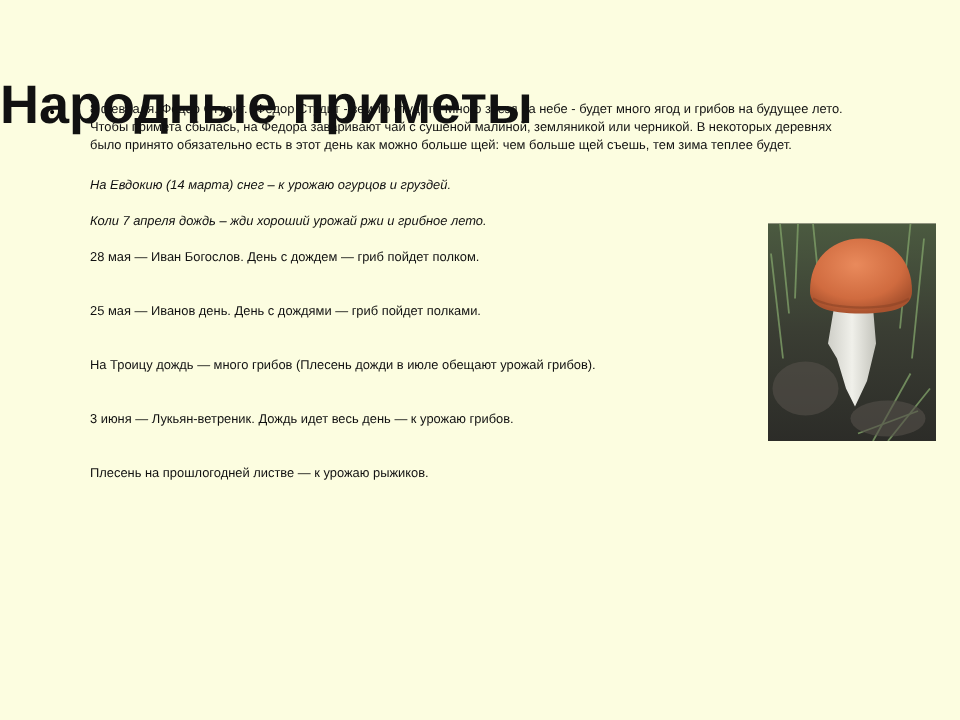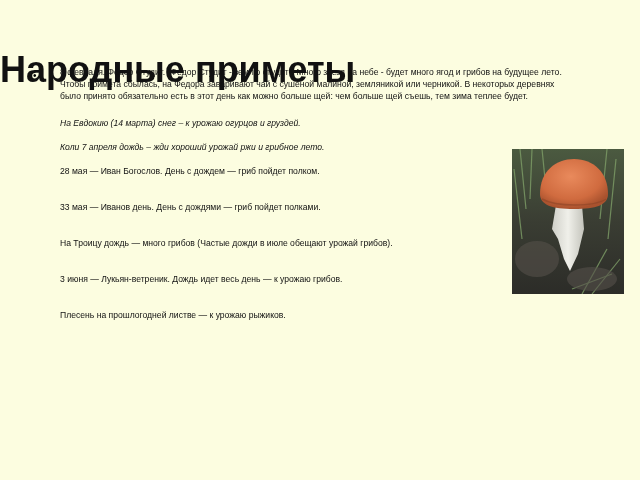--- a/index.html
+++ b/index.html
@@ -66,22 +66,22 @@
 <div>
   <h1 class="slide-title">Народные приметы</h1>
 
   <span class="bullet">•</span>
 
   <div class="content">
     <p class="p-intro" style="width:505px">8 февраля. Федор Студит. "Федор Студит - землю студит". Много звезд на небе - будет много ягод и грибов на будущее лето. Чтобы примета сбылась, на Федора заваривают чай с сушеной малиной, земляникой или черникой. В некоторых деревнях было принято обязательно есть в этот день как можно больше щей: чем больше щей съешь, тем зима теплее будет.</p>
     <p class="gap-small">На Евдокию (14 марта) снег – к урожаю огурцов и груздей.</p>
     <p class="gap-small">Коли 7 апреля дождь – жди хороший урожай ржи и грибное лето.</p>
     <p class="gap-large">28 мая — Иван Богослов. День с дождем — гриб пойдет полком.</p>
-    <p class="gap-large">33 мая — Иванов день. День с дождями — гриб пойдет полками.</p>
-    <p class="gap-large">На Троицу дождь — много грибов (Частые дожди в июле обещают урожай грибов).</p>
+    <p class="gap-large">25 мая — Иванов день. День с дождями — гриб пойдет полками.</p>
+    <p class="gap-large">На Троицу дождь — много грибов (Плесень дожди в июле обещают урожай грибов).</p>
     <p class="gap-large">3 июня — Лукьян-ветреник. Дождь идет весь день — к урожаю грибов.</p>
     <p class="gap-large">Плесень на прошлогодней листве — к урожаю рыжиков.</p>
   </div>
 
   <div class="mushroom-photo">
     <svg width="112" height="145" viewBox="0 0 112 145">
       <defs>
         <radialGradient id="capg" cx="45%" cy="35%" r="65%">
           <stop offset="0%" stop-color="#e98a5c"></stop>
           <stop offset="70%" stop-color="#d06b3f"></stop>

